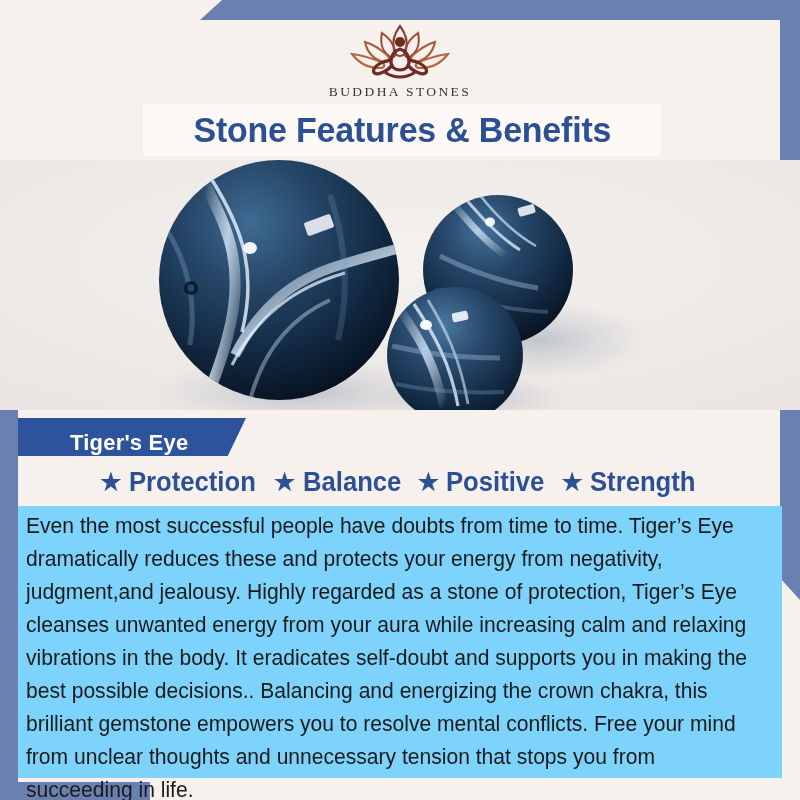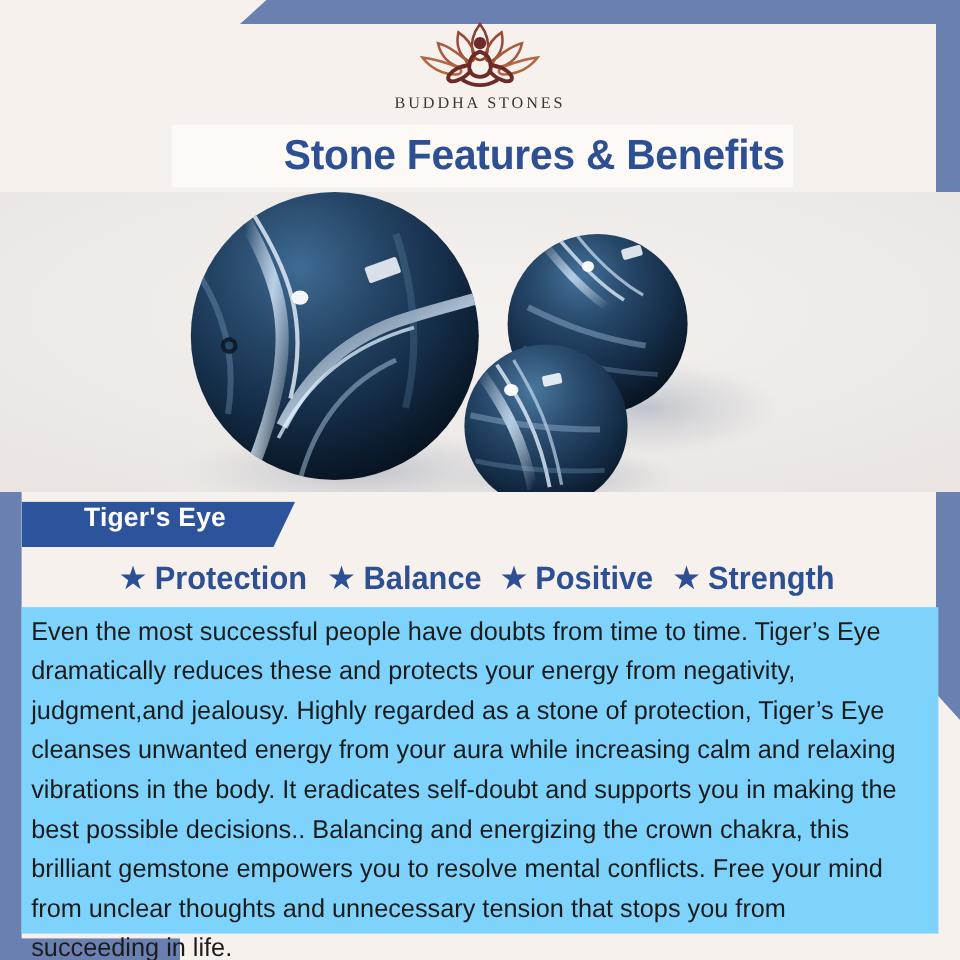--- a/index.html
+++ b/index.html
@@ -62,21 +62,21 @@
   
   .logo-area {
     position: absolute;
     top: 14px;
     left: 0;
     width: 800px;
     height: 92px;
     display: flex;
     flex-direction: column;
     align-items: center;
-    justify-content: flex-start;
+    justify-content: center;
   }
   .logo-mark {
     width: 132px;
     height: 62px;
     display: block;
   }
   .logo-word {
     margin-top: 2px;
     font-family: "Liberation Serif", serif;
     font-size: 13.5px;
@@ -88,21 +88,21 @@
   
   .title-banner {
     position: absolute;
     top: 104px;
     left: 143px;
     width: 518px;
     height: 52px;
     background: #fcf9f7;
     display: flex;
     align-items: center;
-    justify-content: flex-end;
+    justify-content: center;
   }
   .title-text {
     font-family: "Liberation Sans Narrow", "Liberation Sans", sans-serif;
     font-size: 35px;
     font-weight: bold;
     color: #2d4f93;
     letter-spacing: -0.2px;
     white-space: nowrap;
     transform: scaleX(0.97);
   }
@@ -122,21 +122,21 @@
   
   .stone-ribbon {
     position: absolute;
     top: 418px;
     left: 18px;
     width: 228px;
     height: 38px;
     background: #2d539c;
     clip-path: polygon(0 0, 100% 0, 92% 100%, 0 100%);
     display: flex;
-    align-items: flex-start;
+    align-items: flex-end;
   }
   .stone-ribbon-text {
     margin-left: 52px;
     color: #ffffff;
     font-size: 22px;
     font-weight: bold;
     letter-spacing: 0.2px;
     white-space: nowrap;
   }
 

